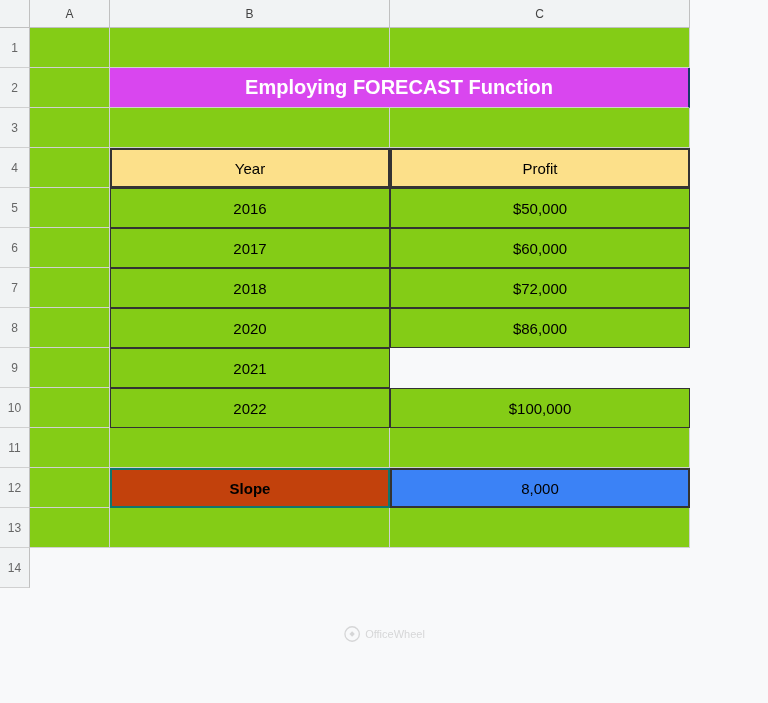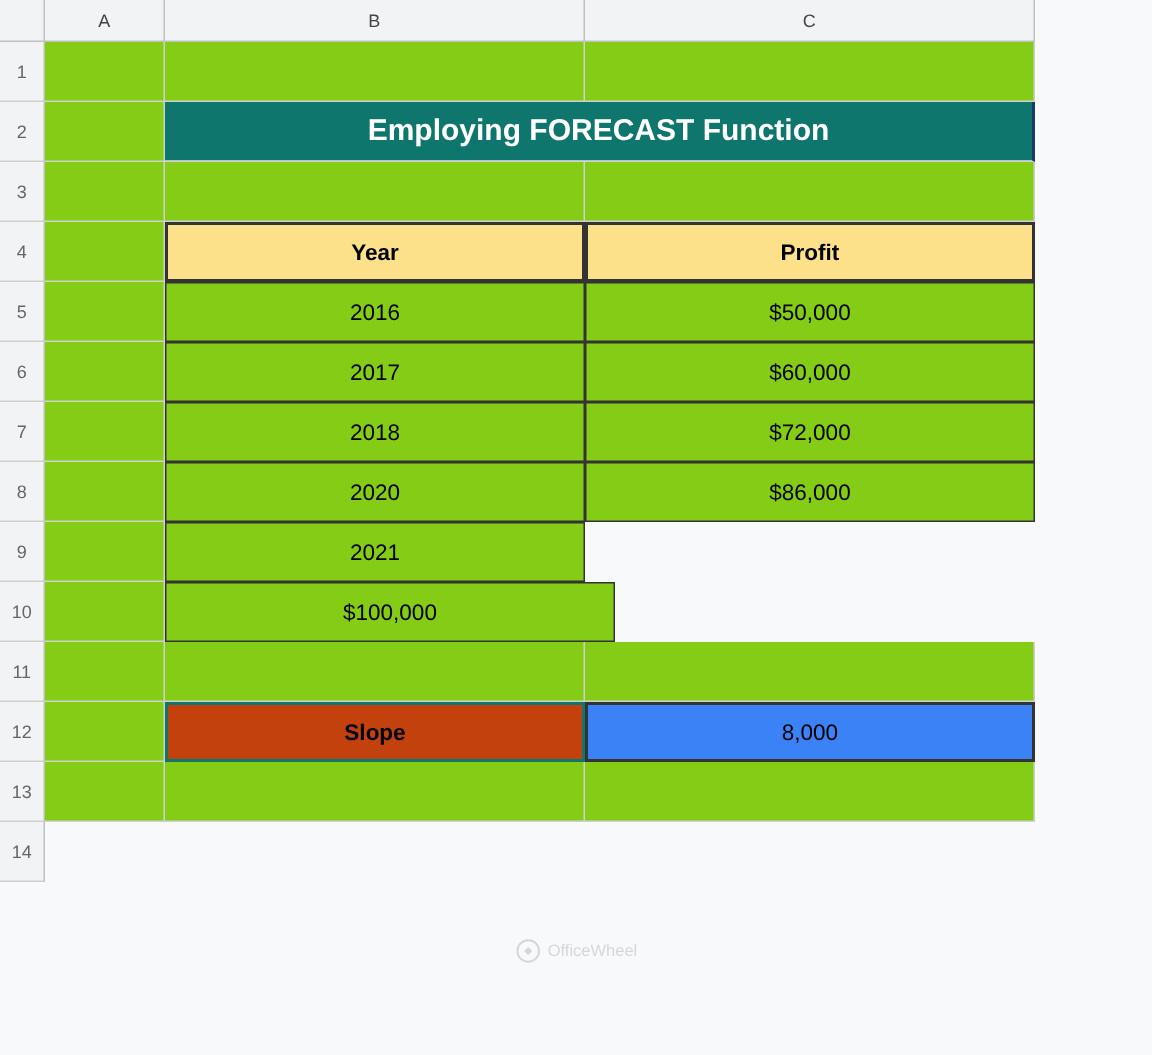--- a/index.html
+++ b/index.html
@@ -108,21 +108,21 @@
       background: #1a3a6b;
       color: white;
       font-size: 20px;
       font-weight: bold;
       justify-content: center;
     }
 
     
     .header-cell {
       background: #fce08a;
-      font-weight: bold;
+      font-weight: normal;
       font-size: 15px;
       border: 2px solid #333;
     }
 
     
     .data-cell {
       border: 1px solid #333;
       font-size: 15px;
     }
 
@@ -165,21 +165,21 @@
       width: 18px;
       height: 18px;
     }
 
     .title-span {
       display: flex;
       align-items: center;
       justify-content: center;
       width: 100%;
       height: 100%;
-      background: #0f766e;
+      background: #d946ef;
       color: white;
       font-size: 20px;
       font-weight: bold;
     }
   </style>
 </head>
 <body>
 
 <div class="row-numbers">
   <div class="row-number-header"></div>
@@ -258,20 +258,21 @@
     <div class="cell cell-c data-cell">$86,000</div>
   </div>
 
   <div class="grid-row">
     <div class="cell cell-a"></div>
     <div class="cell cell-b data-cell">2021</div>
   </div>
 
   <div class="grid-row">
     <div class="cell cell-a"></div>
+    <div class="cell cell-b data-cell">2022</div>
     <div class="cell cell-c data-cell">$100,000</div>
   </div>
 
   <div class="grid-row empty-row">
     <div class="cell cell-a"></div>
     <div class="cell cell-b"></div>
     <div class="cell cell-c"></div>
   </div>
 
   <div class="grid-row">

